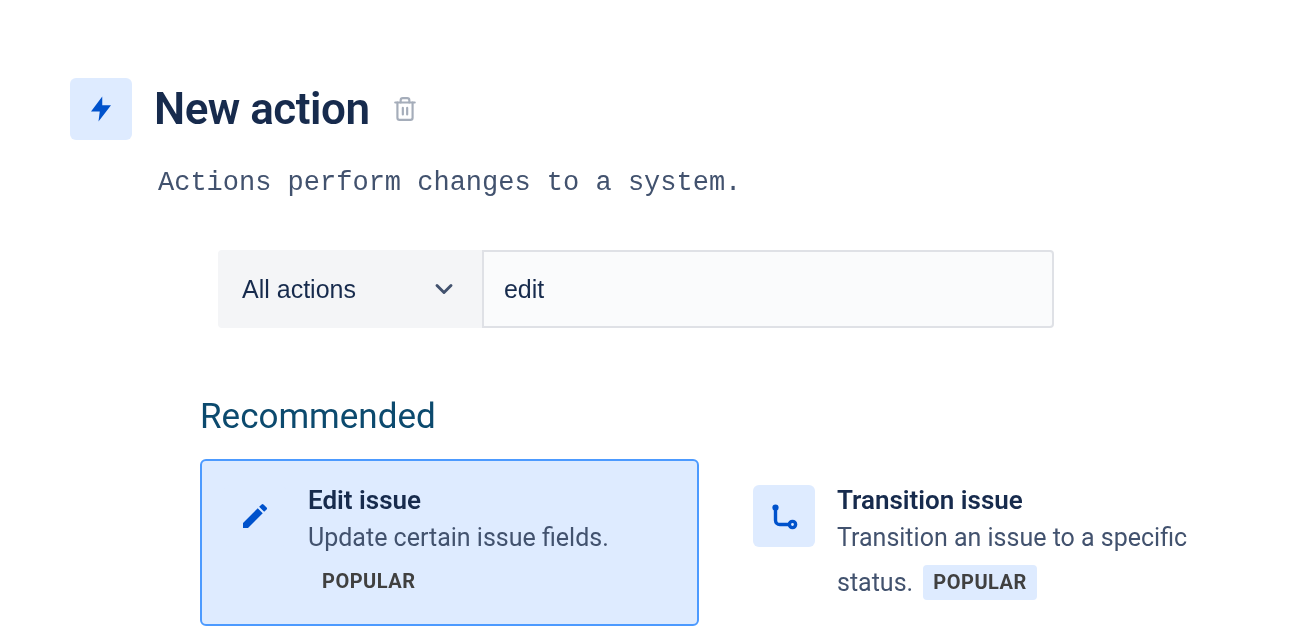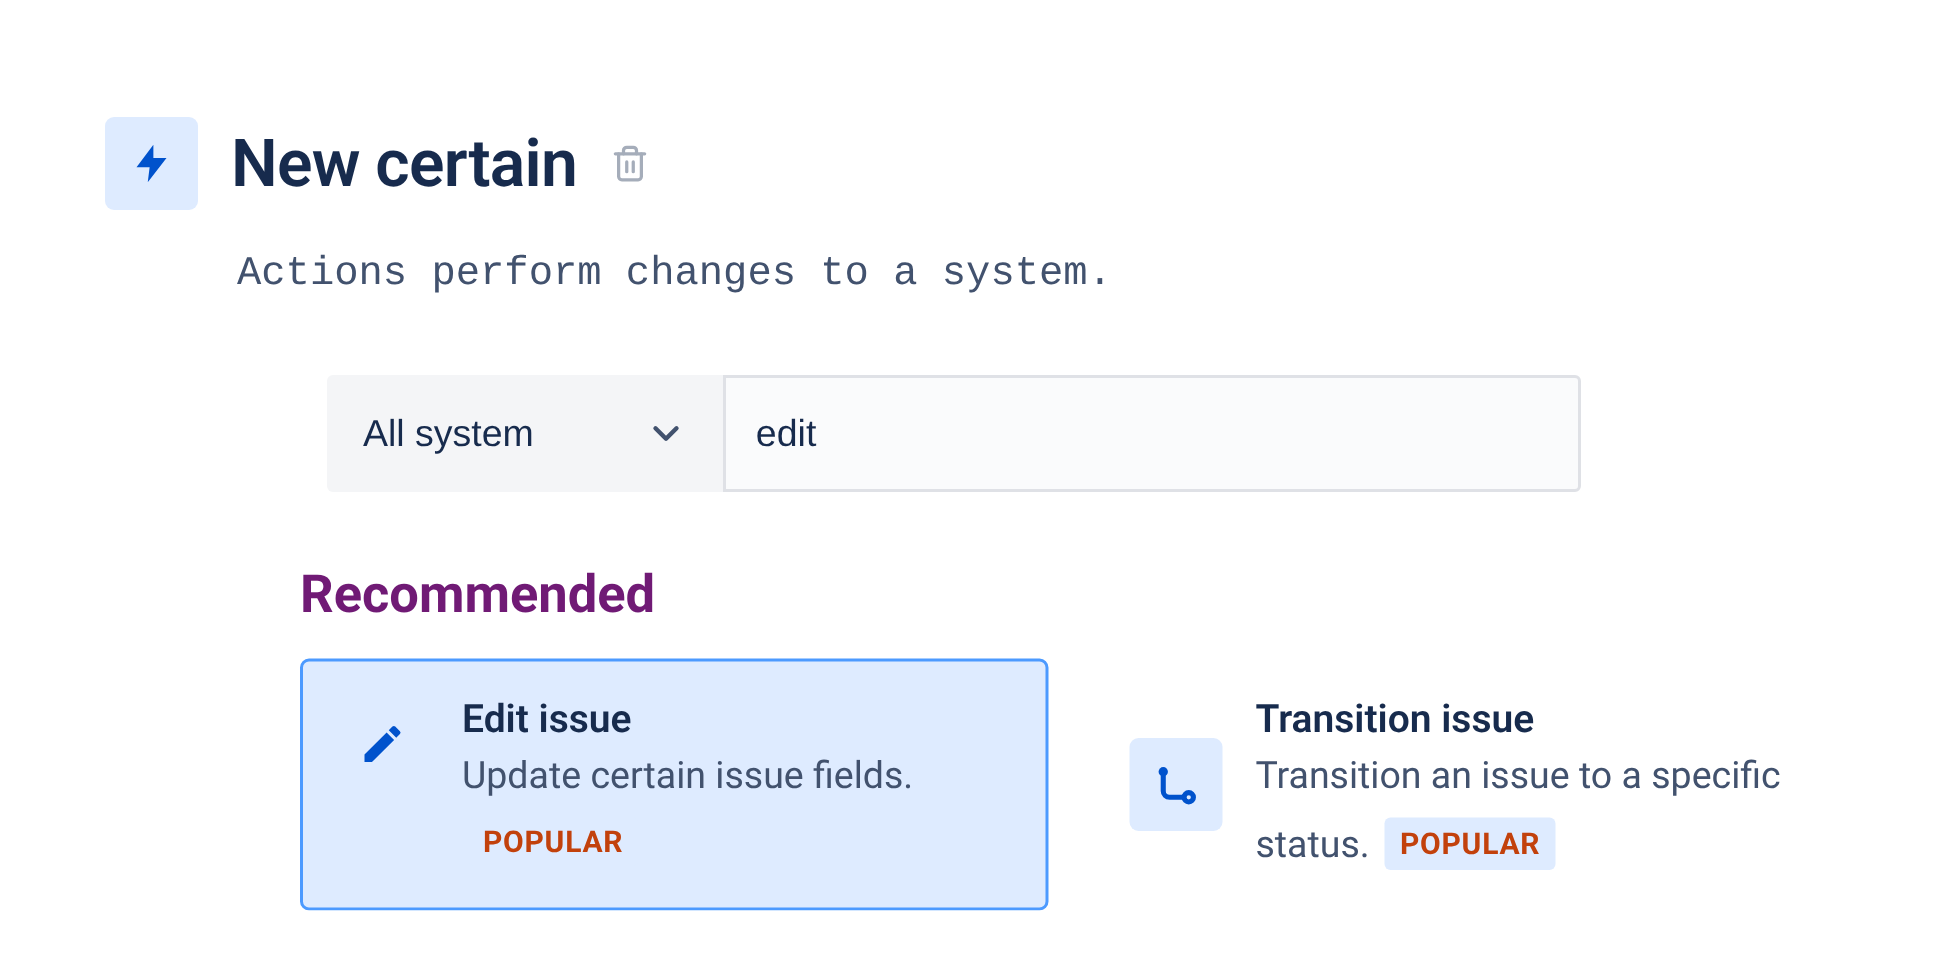--- a/index.html
+++ b/index.html
@@ -74,25 +74,25 @@
     width: 572px;
     font-size: 25px;
     padding: 0 20px;
     border: 2px solid #dfe1e6;
     border-radius: 0 4px 4px 0;
     color: #172b4d;
     outline: none;
     background: #fafbfc;
   }
   .section-heading {
-    margin-top: 48px;
+    margin-top: 68px;
     margin-left: 130px;
     font-size: 35px;
-    font-weight: 700;
-    color: #701a75;
+    font-weight: 400;
+    color: #0c4a6e;
   }
   .cards-row {
     margin-top: 22px;
     margin-left: 130px;
     display: flex;
     gap: 30px;
   }
   .card {
     display: flex;
     align-items: flex-start;
@@ -102,21 +102,20 @@
     cursor: pointer;
     width: 542px;
   }
   .card.selected {
     background: #deebff;
     border: 2px solid #4c9aff;
   }
   .card.plain {
     background: #ffffff;
     border: 2px solid transparent;
-    align-items: center;
   }
   .card-icon-badge {
     width: 62px;
     height: 62px;
     background: #deebff;
     border-radius: 6px;
     display: flex;
     align-items: center;
     justify-content: center;
     color: #0052cc;
@@ -133,56 +132,56 @@
     margin-bottom: 6px;
   }
   .card-desc {
     font-size: 25px;
     color: #42526e;
     line-height: 1.35;
   }
   .popular-badge {
     display: inline-block;
     background: #deebff;
-    color: #c2410c;
+    color: #404040;
     font-size: 20px;
     font-weight: 700;
     letter-spacing: 0.5px;
     padding: 4px 10px;
     border-radius: 4px;
     margin-top: 10px;
     margin-left: 4px;
     vertical-align: 2px;
   }
 </style>
 </head>
 <body>
 
 <div class="header-row">
   <div class="header-icon-badge">
     <svg width="30" height="34" viewBox="0 0 24 24" fill="currentColor">
         <path d="M13 2 L4 14 L11 14 L10 22 L20 9 L13 9 Z"></path>
       </svg>
   </div>
-  <h1 class="page-title">New certain</h1>
+  <h1 class="page-title">New action</h1>
   <button class="trash-btn">
     <svg width="26" height="30" viewBox="0 0 24 24" fill="none" stroke="currentColor" stroke-width="2" stroke-linecap="round" stroke-linejoin="round">
       <polyline points="3 6 5 6 21 6"></polyline>
       <path d="M19 6v14a2 2 0 0 1-2 2H7a2 2 0 0 1-2-2V6m3 0V4a2 2 0 0 1 2-2h4a2 2 0 0 1 2 2v2"></path>
       <line x1="10" y1="11" x2="10" y2="17"></line>
       <line x1="14" y1="11" x2="14" y2="17"></line>
     </svg>
   </button>
 </div>
 
 <p class="subtitle">Actions perform changes to a system.</p>
 
 <div class="filter-row">
   <button class="dropdown">
-    <span>All system</span>
+    <span>All actions</span>
     <svg width="28" height="28" viewBox="0 0 24 24" fill="none" stroke="currentColor" stroke-width="2.5" stroke-linecap="round" stroke-linejoin="round">
         <polyline points="6 9 12 15 18 9"></polyline>
       </svg>
   </button>
   <input class="search-input" type="text" value="edit" style="">
 </div>
 
 <h2 class="section-heading">Recommended</h2>
 
 <div class="cards-row">

